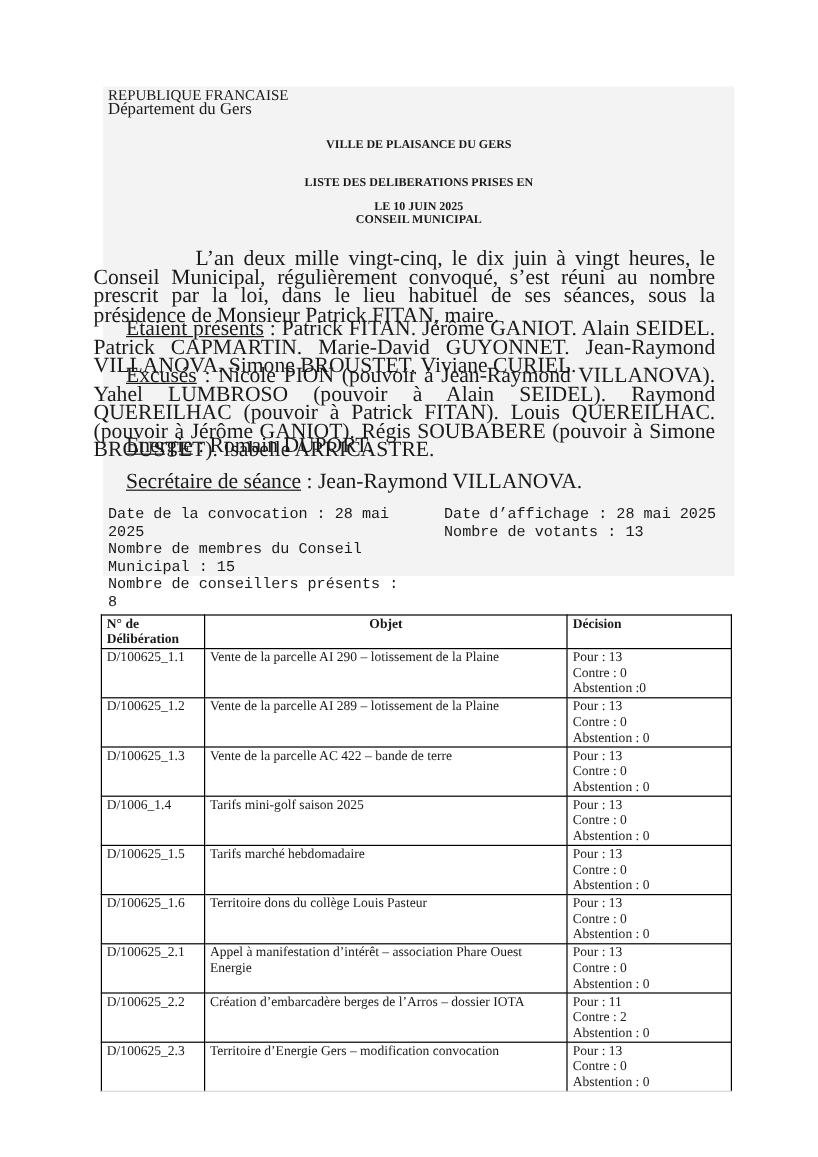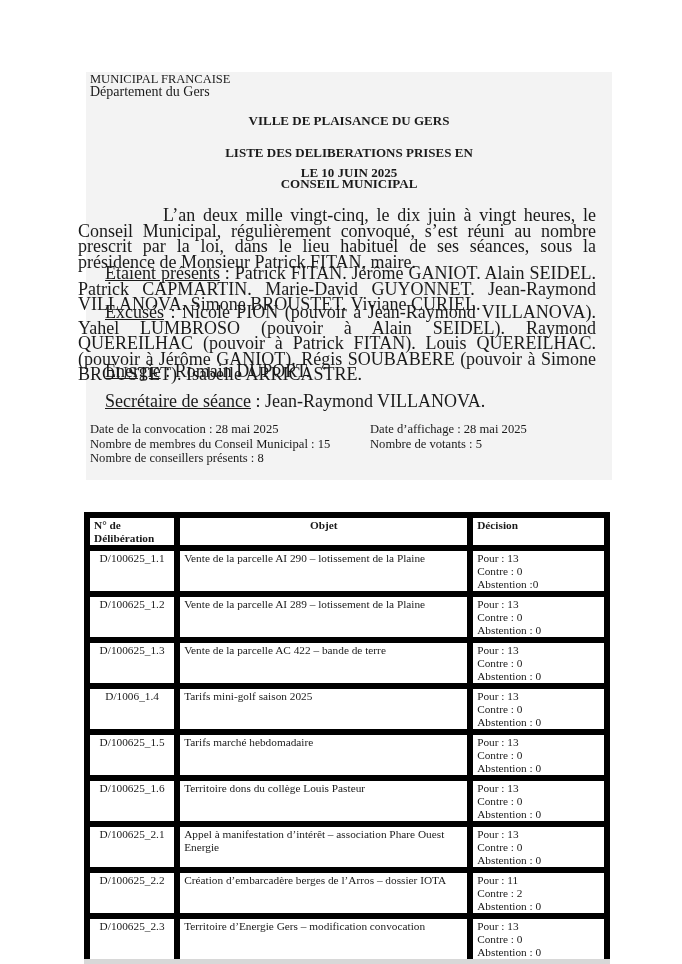--- a/index.html
+++ b/index.html
@@ -7,57 +7,57 @@
     width: 682px; height: 964px; background: #ffffff; position: relative;
     font-family: "Liberation Serif", serif; color: #1a1a1a; overflow: hidden;
   }
   .graybox {
     position: absolute; left: 86px; top: 72px; width: 526px; height: 408px;
     background: #f3f3f3;
   }
   .abs { position: absolute; }
   .rep { left: 90px; top: 72px; font-size: 12.5px; line-height: 14px; }
   .dep { left: 90px; top: 86px; font-size: 14px; line-height: 11px; }
-  .title { left: 86px; width: 526px; text-align: center; font-weight: bold; font-size: 13px; line-height: 15px; }
+  .title { left: 86px; width: 526px; text-align: center; font-weight: bold; font-size: 10px; line-height: 15px; }
   .t1 { top: 113px; }
   .t2 { top: 145px; }
   .t3 { top: 176px; }
   .t4 { top: 165px; }
   .para { left: 78px; width: 518px; font-size: 18px; line-height: 15.5px; text-align: justify; }
   .p-intro { top: 208px; text-indent: 85px; }
   .p-pres { top: 266px; }
   .p-exc { top: 305px; }
   .p-abs { top: 364px; }
   .p-sec { top: 394px; }
   .u { text-decoration: underline; margin-left: 27px; }
-  .info { font-size: 12.6px; line-height: 14.6px; top: 422px; }
+  .info { font-size: 12.6px; line-height: 14.6px; top: 422px; font-family: Liberation Mono, monospace; }
   .info-l { left: 90px; width: 250px; }
   .info-r { left: 370px; width: 240px; }
   table.delib {
     position: absolute; left: 84px; top: 512px; width: 526px;
     border-collapse: collapse; font-size: 11.3px; line-height: 13px;
   }
   table.delib td, table.delib th {
-    border: 6px solid #000000; vertical-align: top; padding: 1px 4px 0 4px;
+    border: 1px solid #000000; vertical-align: top; padding: 1px 4px 0 4px;
   }
   table.delib th { font-weight: bold; text-align: left; height: 26px; }
   table.delib th.center { text-align: center; }
   table.delib tr.row td { height: 39px; }
   table.delib tr.last td { border-bottom-color: #d8d8d8; }
-  .c1 { width: 77px; text-align: center; }
+  .c1 { width: 77px; }
   .c2 { width: 294px; }
   .c3 { width: 128px; }
   .dline { display: block; }
 </style>
 </head>
 <body>
 
 <div class="graybox"></div>
 
-<div class="abs rep">MUNICIPAL FRANCAISE</div>
+<div class="abs rep">REPUBLIQUE FRANCAISE</div>
 <div class="abs dep">Département du Gers</div>
 
 <div class="abs title t1">VILLE DE PLAISANCE DU GERS</div>
 <div class="abs title t2">LISTE DES DELIBERATIONS PRISES EN</div>
 <div class="abs title t3">CONSEIL MUNICIPAL</div>
 <div class="abs title t4">LE 10 JUIN 2025</div>
 
 <div class="abs para p-intro">L’an deux mille vingt-cinq, le dix juin à vingt heures, le Conseil Municipal, régulièrement convoqué, s’est réuni au nombre prescrit par la loi, dans le lieu habituel de ses séances, sous la présidence de Monsieur Patrick FITAN, maire.</div>
 
 <div class="abs para p-pres"><span class="u">Etaient présents</span><span> : Patrick FITAN. Jérôme GANIOT. Alain SEIDEL. Patrick CAPMARTIN. Marie-David GUYONNET. Jean-Raymond VILLANOVA. Simone BROUSTET. Viviane CURIEL.</span></div>
@@ -68,21 +68,21 @@
 
 <div class="abs para p-sec"><span class="u">Secrétaire de séance</span><span> : Jean-Raymond VILLANOVA.</span></div>
 
 <div class="abs info info-l">
   <div>Date de la convocation : 28 mai 2025</div>
   <div>Nombre de membres du Conseil Municipal : 15</div>
   <div>Nombre de conseillers présents : 8</div>
 </div>
 <div class="abs info info-r">
   <div>Date d’affichage : 28 mai 2025</div>
-  <div>Nombre de votants : 5</div>
+  <div>Nombre de votants : 13</div>
 </div>
 
 <table class="delib">
   <thead>
     <tr>
       <th class="c1">
           <span class="dline">N° de</span>
           <span class="dline">Délibération</span>
         </th>
       <th class="c2 center">Objet</th>

